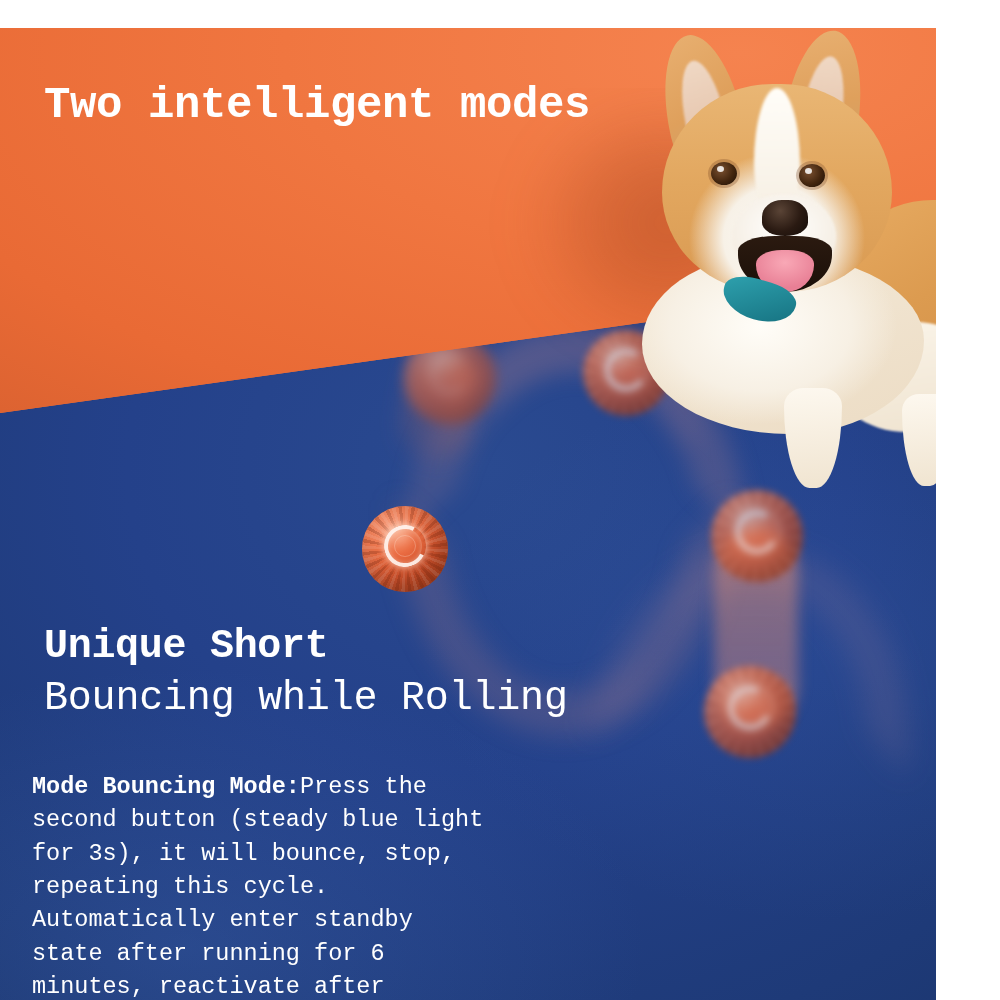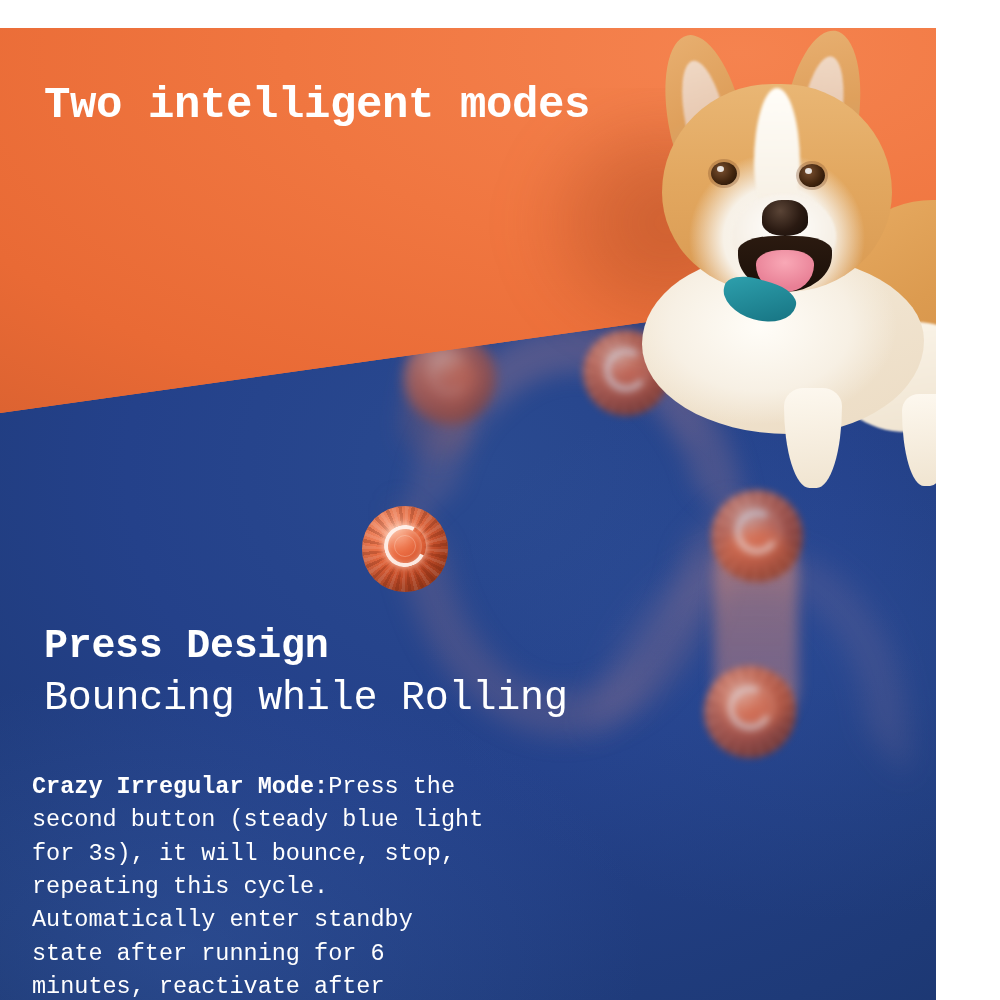--- a/index.html
+++ b/index.html
@@ -411,21 +411,21 @@
     <div class="part eye" id="eye-left"></div>
     <div class="part eye" id="eye-right"></div>
     <div class="part" id="nose"></div>
     <div class="part" id="collar"></div>
     <div class="part paw" id="paw-front"></div>
   </div>
 
   <div class="txt" id="headline">Two intelligent modes</div>
 
 
-  <div class="txt" id="subhead">Press Design</div>
+  <div class="txt" id="subhead">Unique Short</div>
   <div class="txt" id="subhead2">Bouncing while Rolling</div>
 
   <div class="body-col" id="col-left">
-    <b>Crazy Irregular Mode:</b><span>Press the second button (steady blue light for 3s), it will bounce, stop, repeating this cycle. Automatically enter standby state after running for 6 minutes, reactivate after tapping</span>
+    <b>Mode Bouncing Mode:</b><span>Press the second button (steady blue light for 3s), it will bounce, stop, repeating this cycle. Automatically enter standby state after running for 6 minutes, reactivate after tapping</span>
   </div>
 
 
 </div>
 
 </body></html>

